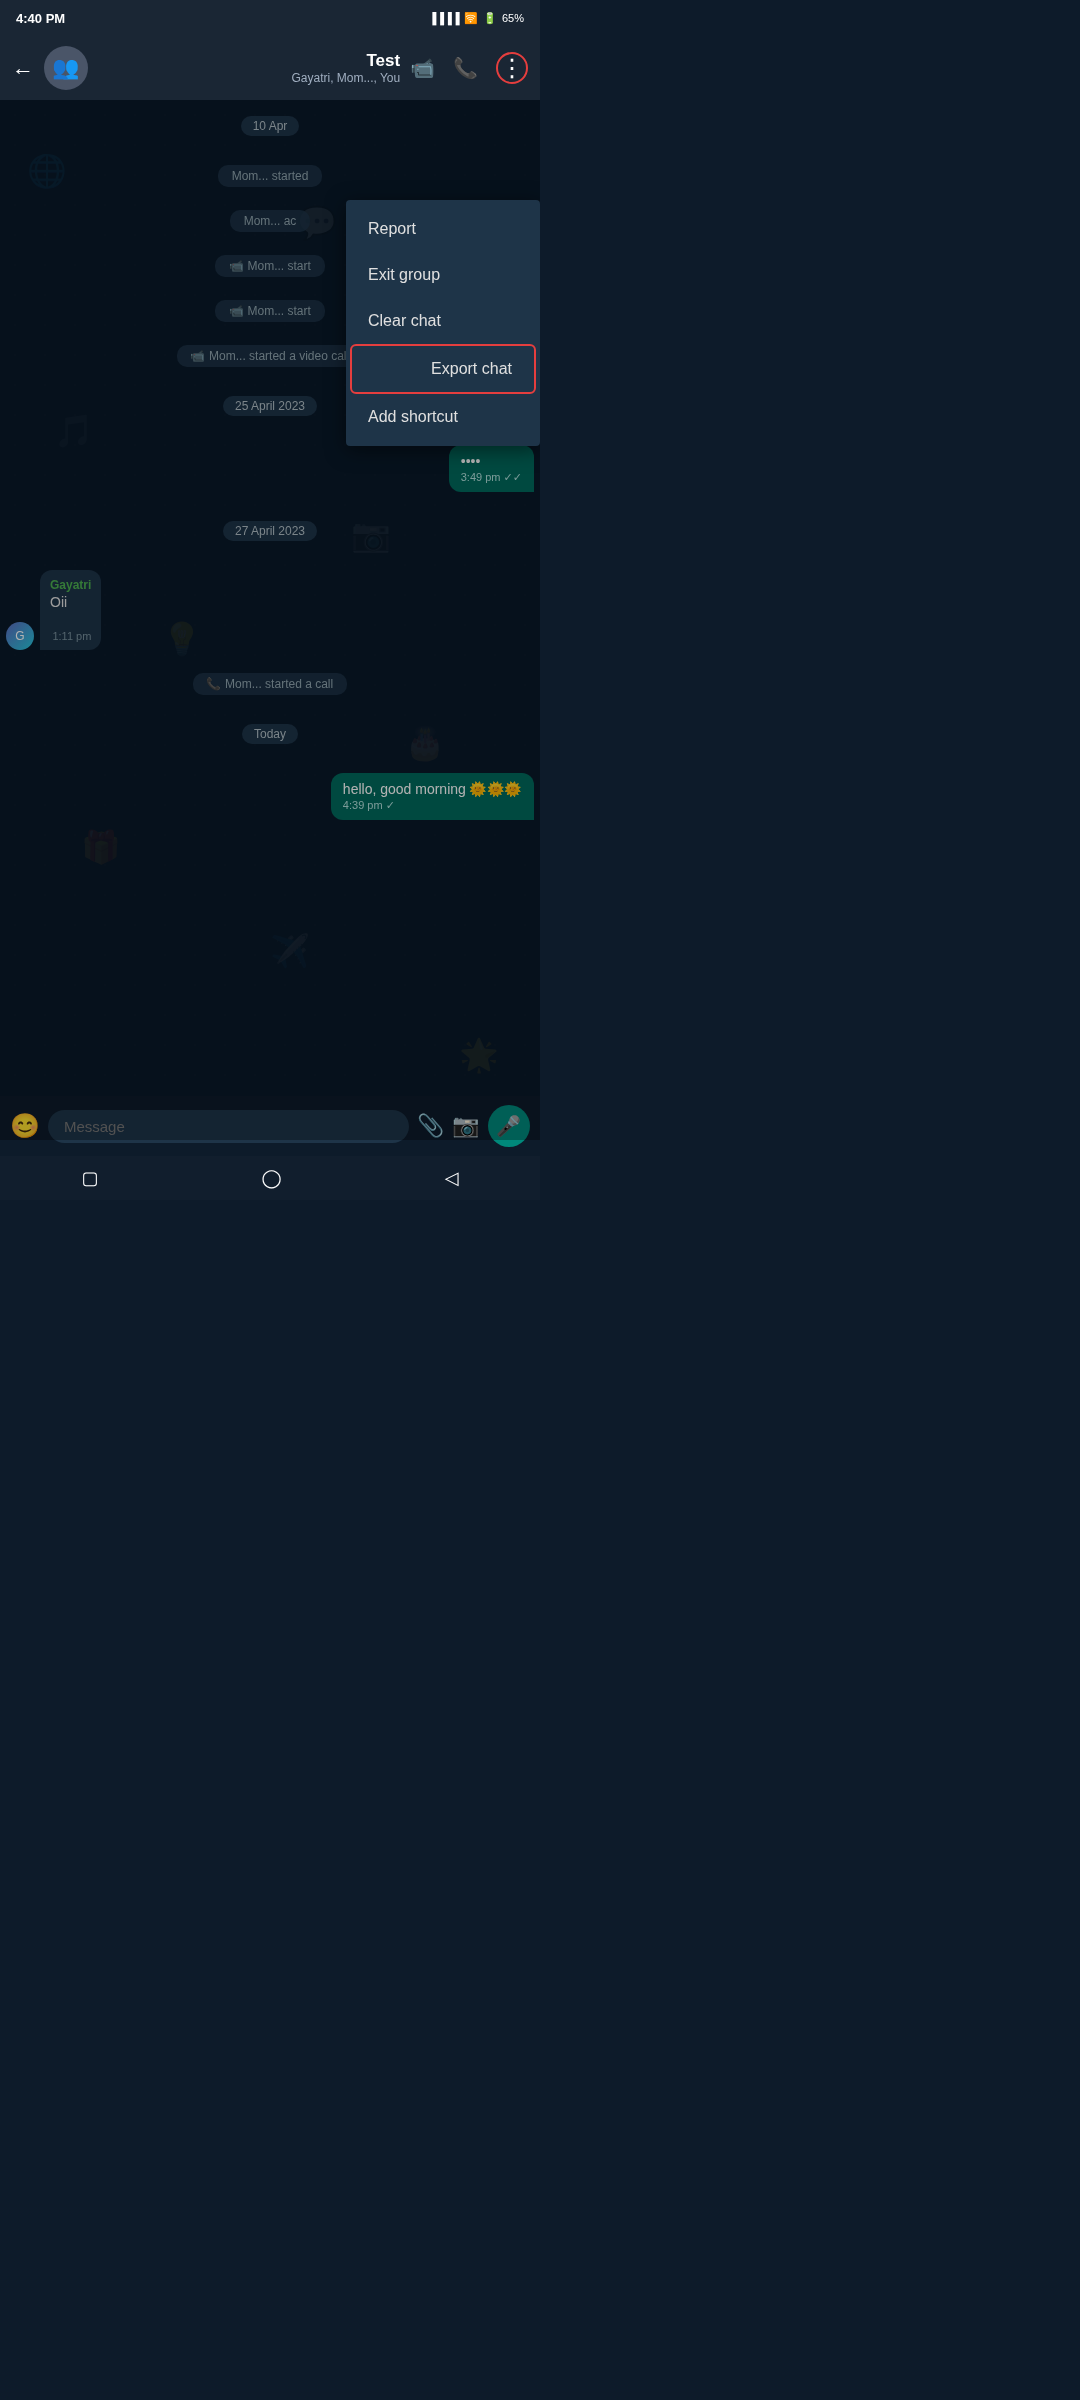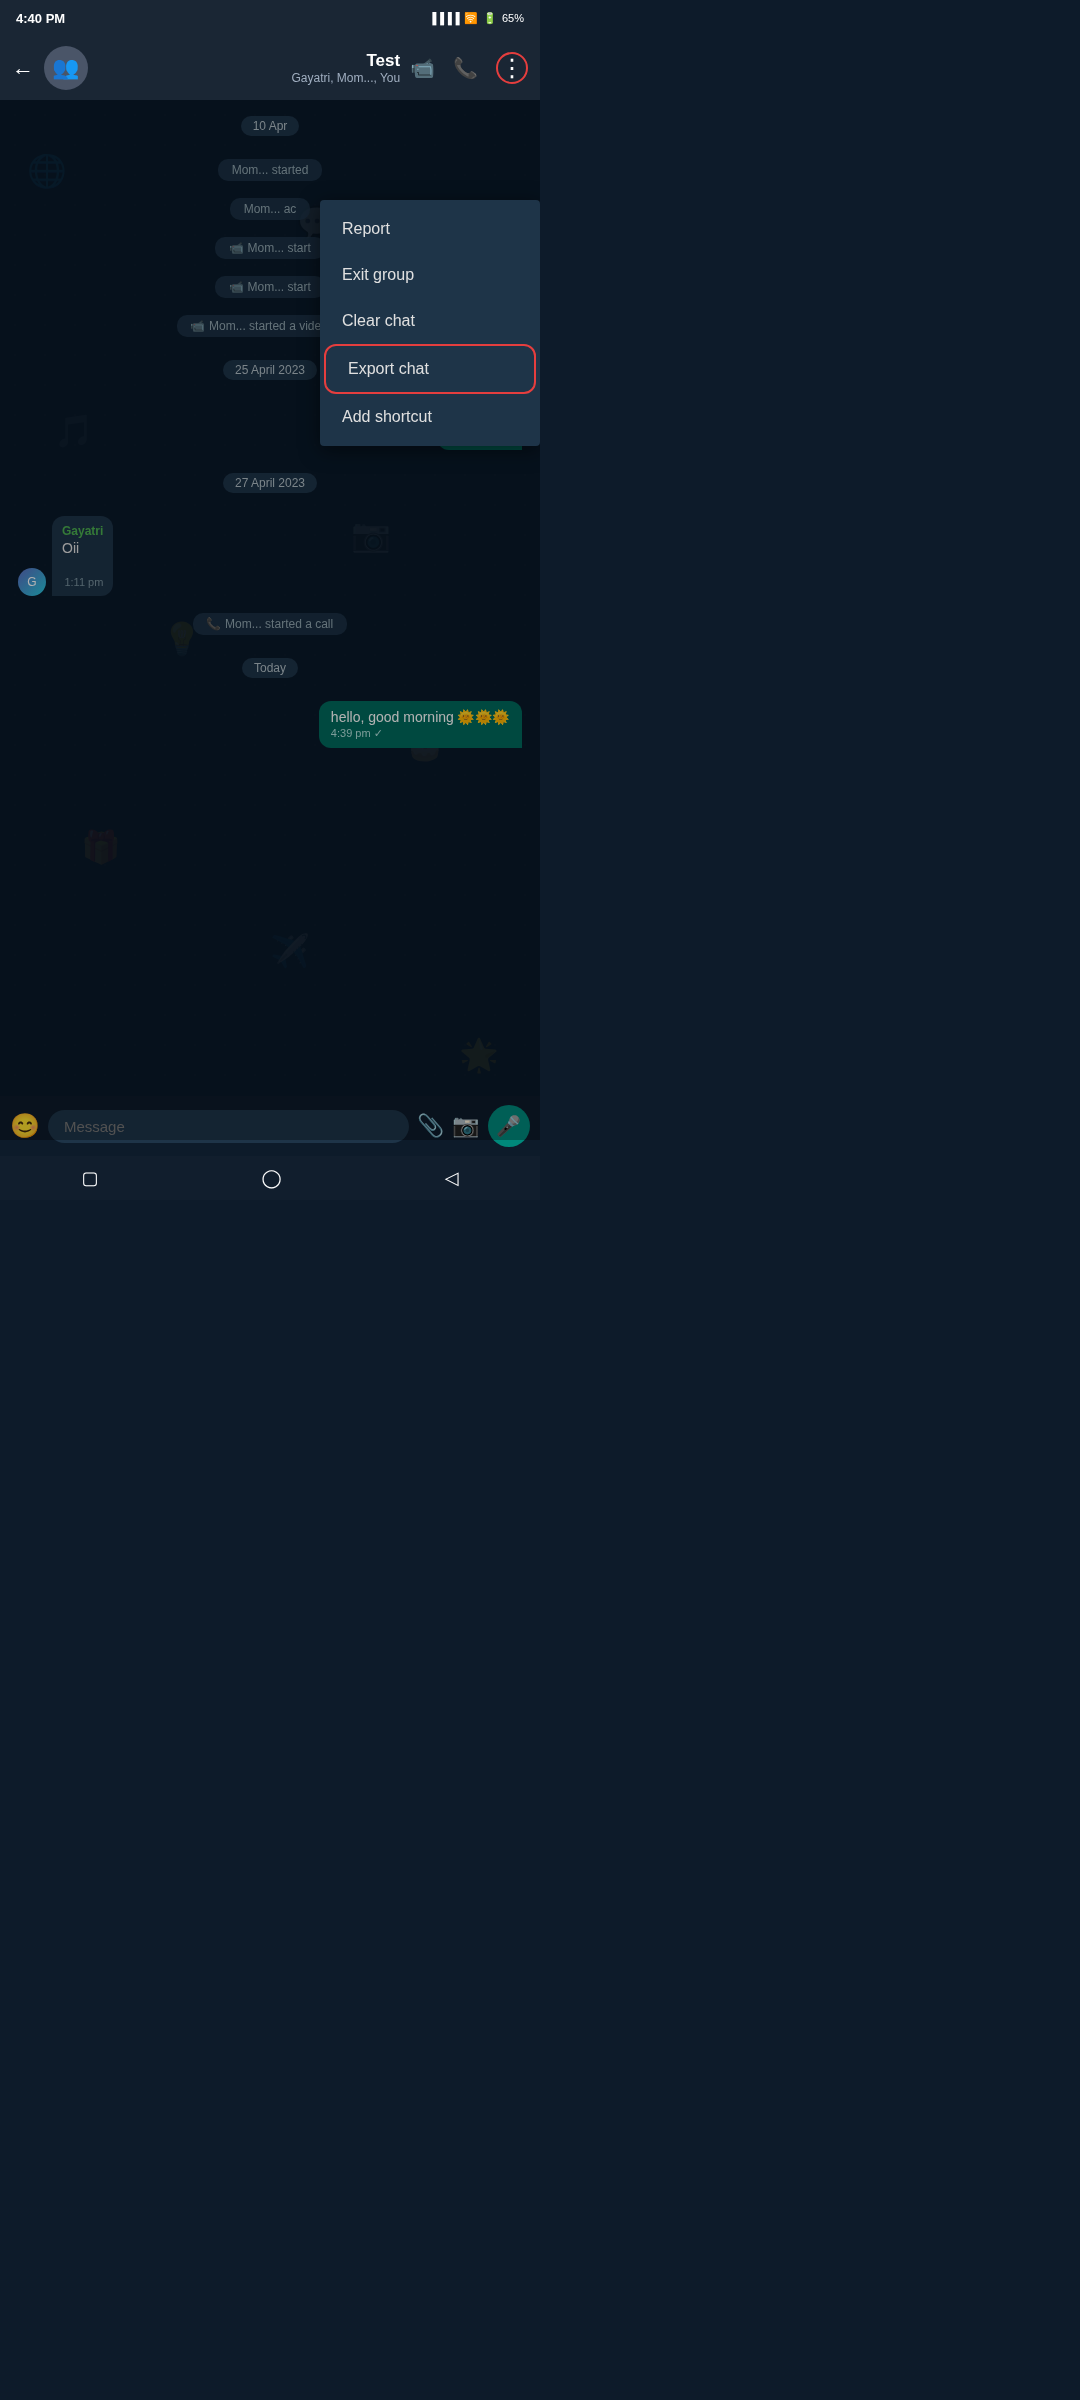--- a/index.html
+++ b/index.html
@@ -112,24 +112,24 @@
       position: absolute;
       top: 0; left: 0; right: 0; bottom: 0;
       background-color: #0a1929;
       opacity: 0.85;
       z-index: 0;
     }
 
     .chat-content {
       position: relative;
       z-index: 1;
-      padding: 10px 18px;
+      padding: 10px 6px;
       display: flex;
       flex-direction: column;
-      gap: 17px;
+      gap: 23px;
     }
 
     
     .date-chip {
       align-self: center;
       background-color: #1e3448;
       color: #b0bec5;
       border-radius: 10px;
       padding: 3px 12px;
       font-size: 12px;
@@ -287,38 +287,39 @@
       color: white;
       font-size: 18px;
       cursor: pointer;
     }
 
     
     .dropdown-menu {
       position: absolute;
       top: 100px;
       right: 0;
-      width: 220px;
+      width: 194px;
       background-color: #1e3448;
       border-radius: 4px;
       z-index: 100;
       box-shadow: 0 4px 20px rgba(0,0,0,0.5);
       padding: 6px 0;
     }
     .menu-item {
       padding: 14px 22px;
       color: #e0e0e0;
       font-size: 16px;
       font-weight: 500;
       cursor: pointer;
     }
     .menu-item.highlighted {
       border: 2.5px solid #e53e3e;
-      border-radius: 12px;
+      border-radius: 6px;
       margin: 0 4px;
+      text-align: right;
     }
 
     
     .overlay {
       position: absolute;
       top: 0;
       left: 0;
       right: 0;
       bottom: 0;
       background-color: rgba(0,0,0,0.3);

